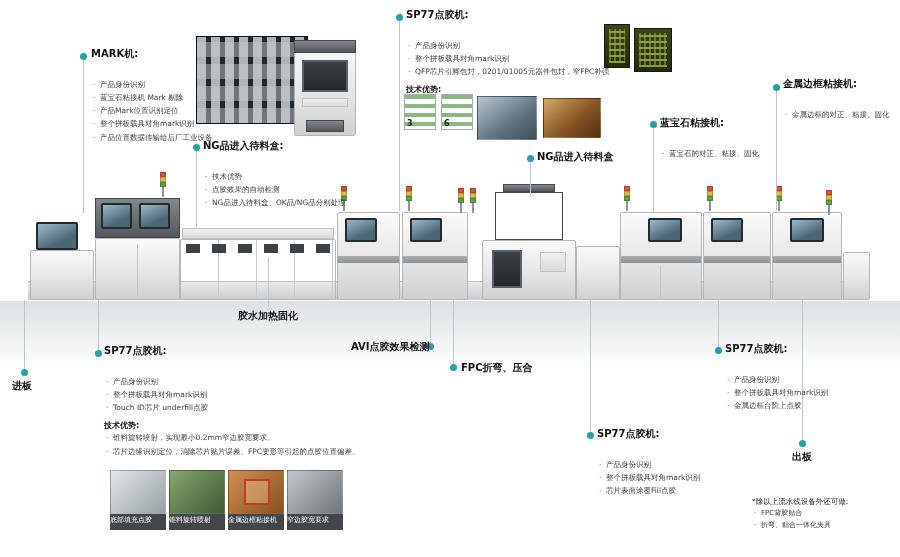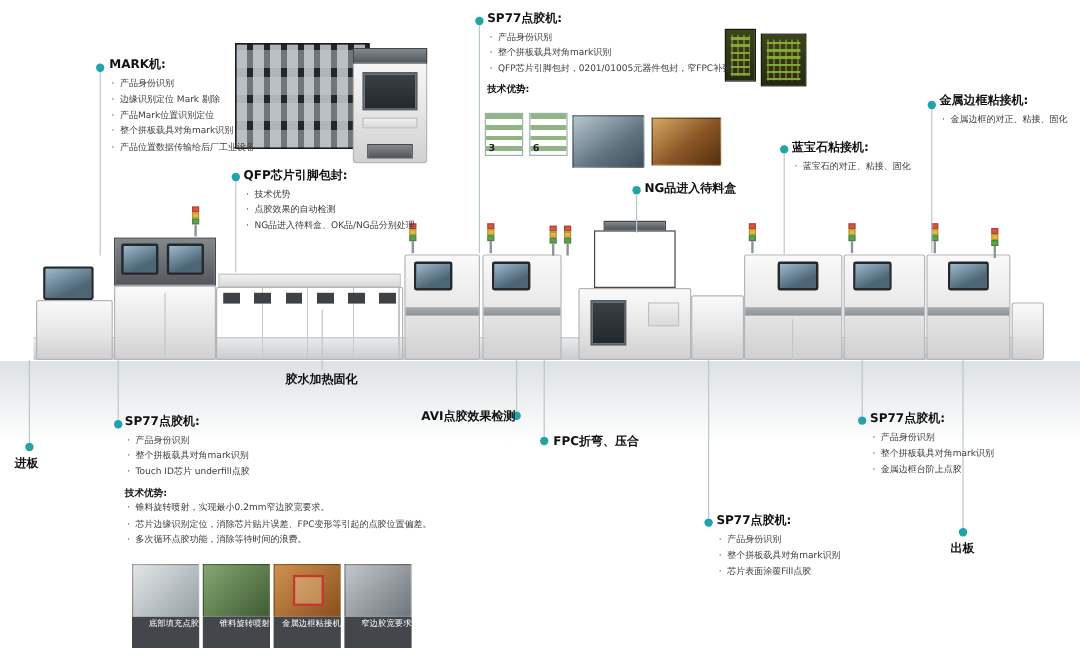--- a/index.html
+++ b/index.html
@@ -5,21 +5,21 @@
   *{margin:0;padding:0;box-sizing:border-box}
   body{background:#fff}
   .canvas{position:relative;width:900px;height:557px;background:#fff;overflow:hidden;
           font-family:"DejaVu Sans","Liberation Sans",sans-serif;color:#222}
   
   .dot{position:absolute;width:7px;height:7px;border-radius:50%;background:#22a2ab}
   .vline{position:absolute;width:1px;background:#b9c9ca}
   
   .callout{position:absolute}
   .c-title{font-size:10px;font-weight:bold;color:#111;white-space:nowrap}
-  .blist{margin-top:2px}
+  .blist{margin-top:17px}
   .b{position:relative;font-size:7.5px;color:#3c3c3c;line-height:1.75;padding-left:9px;white-space:nowrap}
   .b::before{content:"·";position:absolute;left:2px;color:#3c3c3c}
   .tech-title{font-size:8px;font-weight:bold;color:#111;margin-top:6px}
   .big{position:absolute;font-size:10px;font-weight:bold;color:#111;white-space:nowrap}
   
   .m-body{position:absolute;background:linear-gradient(180deg,#fafafa,#e6e6e6 55%,#d0d0d0);border:1px solid #b3b5b7;border-radius:2px}
   .m-dark{position:absolute;background:linear-gradient(180deg,#83888d,#54585c);border:1px solid #44484c}
   .m-screen{position:absolute;background:linear-gradient(155deg,#9cb9cb,#4c6676 70%);border:2px solid #24292d;border-radius:2px}
   .m-window{position:absolute;background:linear-gradient(180deg,#3a4045,#23282c);border:2px solid #5a6066}
   .m-strip{position:absolute;background:linear-gradient(180deg,#a8adb1,#8d9296)}
@@ -38,21 +38,21 @@
         background-image:repeating-linear-gradient(90deg,rgba(200,205,210,0.85) 0 9px,rgba(35,38,42,0) 9px 14px),
                          repeating-linear-gradient(0deg,rgba(120,126,132,0.9) 0 15px,rgba(35,38,42,0.95) 15px 22px)}
   .gpanel{position:absolute;background:linear-gradient(180deg,#3a451c,#232b10);border:1px solid #15190a}
   .gled{position:absolute;left:4px;right:4px;top:4px;bottom:4px;opacity:.85;
         background-image:repeating-linear-gradient(0deg,rgba(150,200,60,0.9) 0 2px,transparent 2px 6px),
                          repeating-linear-gradient(90deg,rgba(220,180,70,0.5) 0 2px,transparent 2px 5px)}
   .sample{position:absolute;background:linear-gradient(180deg,#eef1f3,#ccd3d7);border:1px solid #9fb3a9;
           background-image:repeating-linear-gradient(0deg,rgba(96,150,80,0.7) 3px 7px,transparent 7px 12px)}
   .num{position:absolute;left:2px;bottom:1px;font-size:8px;font-weight:bold;color:#222}
   .photo{position:absolute;border:1px solid rgba(0,0,0,0.15)}
-  .cap{position:absolute;height:26px;background:#43474c;color:#fff;font-size:7px;line-height:13px;text-align:right}
+  .cap{position:absolute;height:16px;background:#43474c;color:#fff;font-size:7px;line-height:13px;text-align:left}
   .fn-title{font-size:7.5px;color:#222;white-space:nowrap}
   .fn .b{font-size:7px}
 </style>
 </head>
 <body>
 
 <div class="canvas">
 
   <div class="floor"></div>
   <div class="rail" style="left:28px;top:281px;width:830px;height:19px"></div>
@@ -204,29 +204,29 @@
   <div class="vline" style="left:430px;top:300px;height:43px"></div>
   <div class="vline" style="left:453px;top:300px;height:64px"></div>
   <div class="vline" style="left:590px;top:300px;height:132px"></div>
   <div class="vline" style="left:718px;top:300px;height:47px"></div>
   <div class="vline" style="left:802px;top:300px;height:140px"></div>
 
   <div class="callout" style="left:91px;top:47px">
     <div class="c-title">MARK机:</div>
     <div class="blist">
       <div class="b">产品身份识别</div>
-      <div class="b">边缘识别定位 Mark 剔除</div>
+      <div class="b">蓝宝石粘接机 Mark 剔除</div>
       <div class="b">产品Mark位置识别定位</div>
       <div class="b">整个拼板载具对角mark识别</div>
       <div class="b">产品位置数据传输给后厂工业设备</div>
     </div>
   </div>
 
   <div class="callout" style="left:203px;top:139px">
-    <div class="c-title">QFP芯片引脚包封:</div>
+    <div class="c-title">NG品进入待料盒:</div>
     <div class="blist">
       <div class="b">技术优势</div>
       <div class="b">点胶效果的自动检测</div>
       <div class="b">NG品进入待料盒、OK品/NG品分别处理</div>
     </div>
   </div>
 
   <div class="callout" style="left:406px;top:8px">
     <div class="c-title">SP77点胶机:</div>
     <div class="blist">
@@ -260,21 +260,20 @@
   <div class="callout" style="left:104px;top:344px">
     <div class="c-title">SP77点胶机:</div>
     <div class="blist">
       <div class="b">产品身份识别</div>
       <div class="b">整个拼板载具对角mark识别</div>
       <div class="b">Touch ID芯片 underfill点胶</div>
     </div>
     <div class="tech-title">技术优势:</div>
     <div class="b">锥料旋转喷射，实现最小0.2mm窄边胶宽要求。</div>
     <div class="b">芯片边缘识别定位，消除芯片贴片误差、FPC变形等引起的点胶位置偏差。</div>
-    <div class="b">多次循环点胶功能，消除等待时间的浪费。</div>
   </div>
 
   <div class="big" style="left:238px;top:309px">胶水加热固化</div>
   <div class="big" style="left:351px;top:340px">AVI点胶效果检测</div>
   <div class="big" style="left:461px;top:361px">FPC折弯、压合</div>
 
   <div class="callout" style="left:597px;top:427px">
     <div class="c-title">SP77点胶机:</div>
     <div class="blist">
       <div class="b">产品身份识别</div>
@@ -299,14 +298,19 @@
   <div class="photo" style="left:228px;top:470px;width:56px;height:44px;background:linear-gradient(135deg,#cf9150,#8a4f1e)">
     <div style="position:absolute;left:15px;top:8px;width:26px;height:26px;border:2px solid #c23b2e;background:rgba(255,220,170,0.35)"></div>
   </div>
   <div class="photo" style="left:287px;top:470px;width:56px;height:44px;background:linear-gradient(135deg,#c2c7cb,#6f767b)"></div>
 
   <div class="cap" style="left:110px;top:514px;width:56px">底部填充点胶</div>
   <div class="cap" style="left:169px;top:514px;width:56px">锥料旋转喷射</div>
   <div class="cap" style="left:228px;top:514px;width:56px">金属边框粘接机</div>
   <div class="cap" style="left:287px;top:514px;width:56px">窄边胶宽要求</div>
 
+  <div class="callout fn" style="left:752px;top:497px">
+    <div class="fn-title">*除以上流水线设备外还可做:</div>
+    <div class="b">FPC背胶贴合</div>
+    <div class="b">折弯、贴合一体化夹具</div>
+  </div>
 
 </div>
 
 </body></html>

